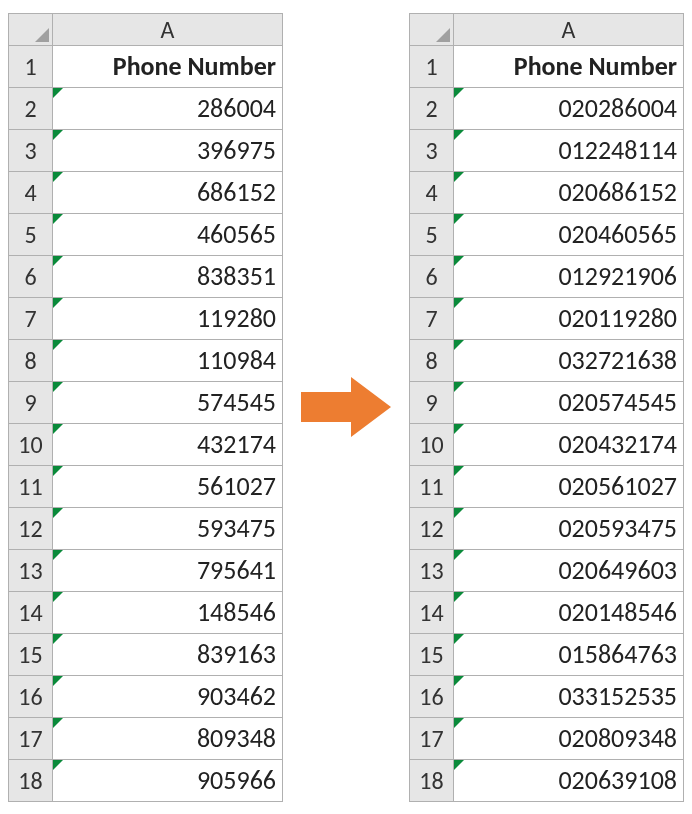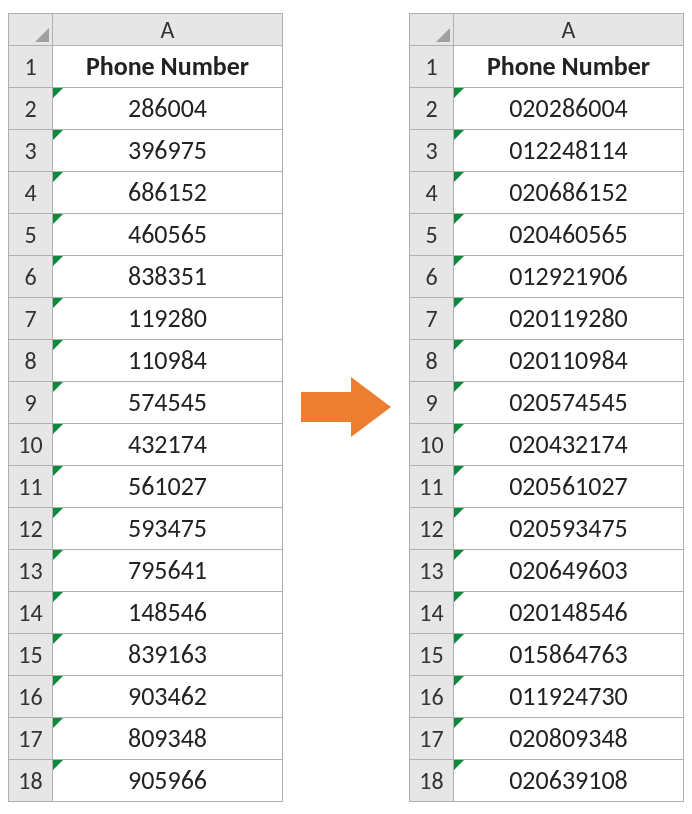--- a/index.html
+++ b/index.html
@@ -53,21 +53,21 @@
       font-weight: normal;
       font-size: 24px;
       color: #333;
       width: 44px;
       height: 42px;
     }
     .cell {
       border: 1px solid #b0b0b0;
       font-size: 26px;
       padding: 2px 6px;
-      text-align: center;
+      text-align: right;
       color: #222;
       height: 42px;
       position: relative;
     }
     .cell.header-cell {
       font-weight: bold;
     }
     .cell.flag::before {
       content: '';
       position: absolute;
@@ -212,21 +212,21 @@
       <tr>
         <td class="row-header">6</td>
         <td class="cell flag">012921906</td>
       </tr>
       <tr>
         <td class="row-header">7</td>
         <td class="cell flag">020119280</td>
       </tr>
       <tr>
         <td class="row-header">8</td>
-        <td class="cell flag">020110984</td>
+        <td class="cell flag">032721638</td>
       </tr>
       <tr>
         <td class="row-header">9</td>
         <td class="cell flag">020574545</td>
       </tr>
       <tr>
         <td class="row-header">10</td>
         <td class="cell flag">020432174</td>
       </tr>
       <tr>
@@ -244,21 +244,21 @@
       <tr>
         <td class="row-header">14</td>
         <td class="cell flag">020148546</td>
       </tr>
       <tr>
         <td class="row-header">15</td>
         <td class="cell flag">015864763</td>
       </tr>
       <tr>
         <td class="row-header">16</td>
-        <td class="cell flag">011924730</td>
+        <td class="cell flag">033152535</td>
       </tr>
       <tr>
         <td class="row-header">17</td>
         <td class="cell flag">020809348</td>
       </tr>
       <tr>
         <td class="row-header">18</td>
         <td class="cell flag">020639108</td>
       </tr>
     </tbody>

